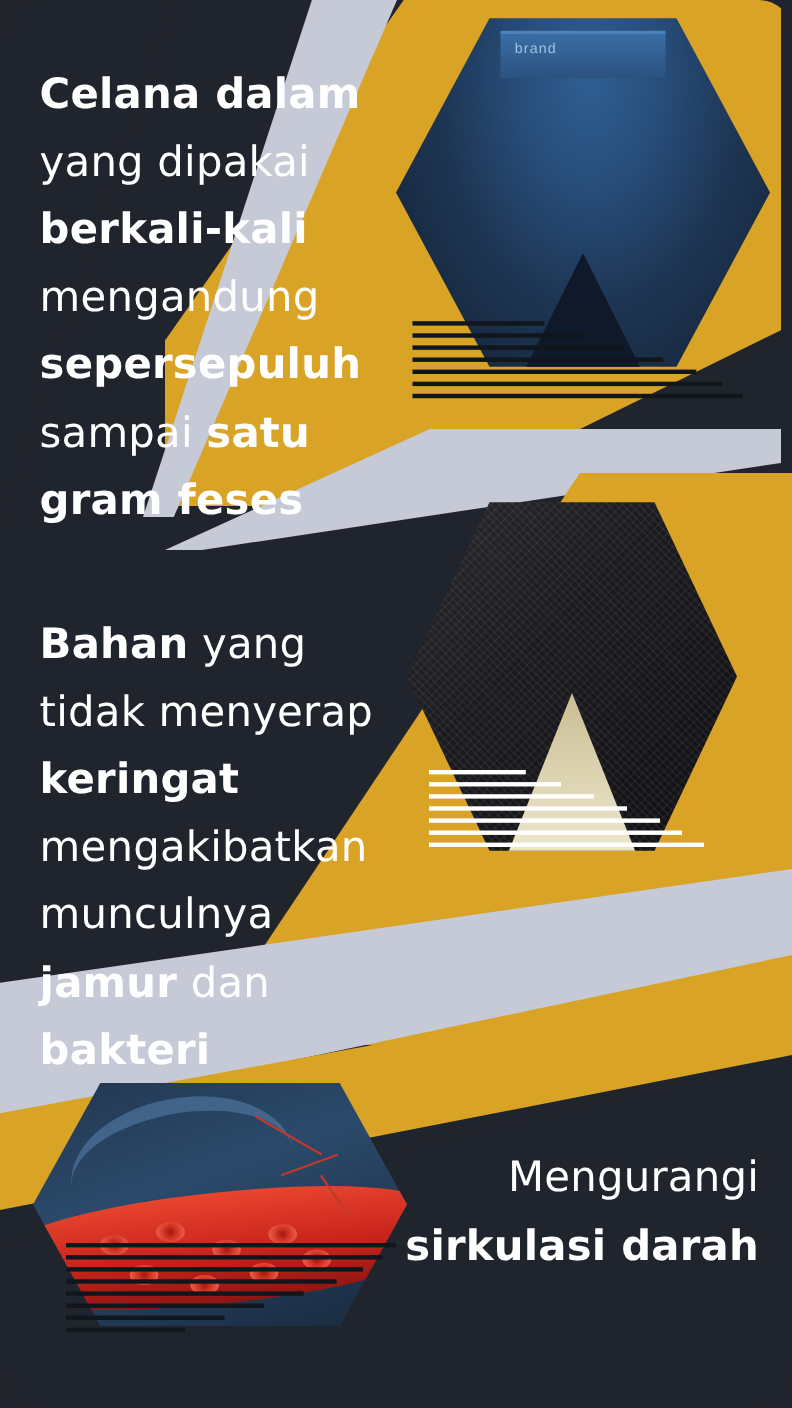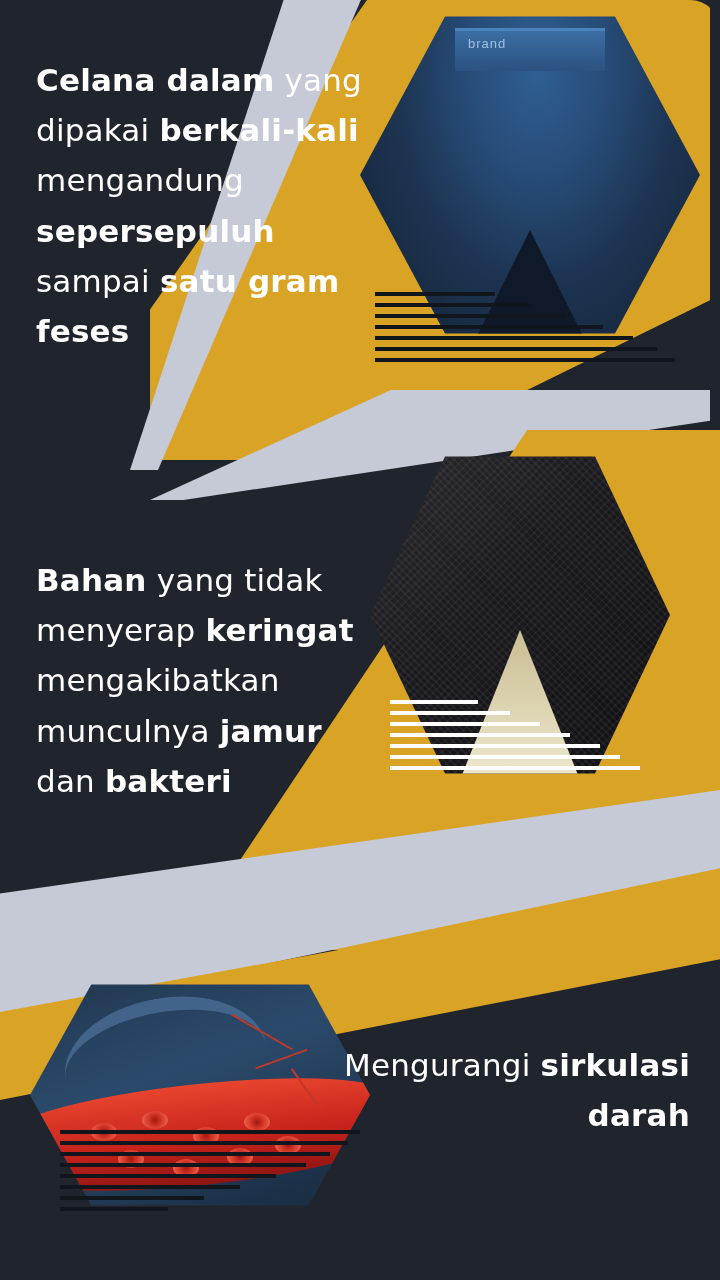--- a/index.html
+++ b/index.html
@@ -198,21 +198,21 @@
     background: #11151c;
     height: 4px;
     margin-bottom: 7px;
   }
   .stripes.light i { background: #ffffff; }
 
   
   .text-block {
     position: absolute;
     color: #ffffff;
-    font-size: 31px;
+    font-size: 38px;
     line-height: 1.62;
     letter-spacing: .2px;
     font-weight: 400;
   }
   .text-block b { font-weight: 700; }
   #block1 { top: 55px; left: 36px; width: 330px; }
   #block2 { top: 555px; left: 36px; width: 340px; }
   #block3 {
     top: 1040px; left: 330px; width: 360px;
     text-align: right;

